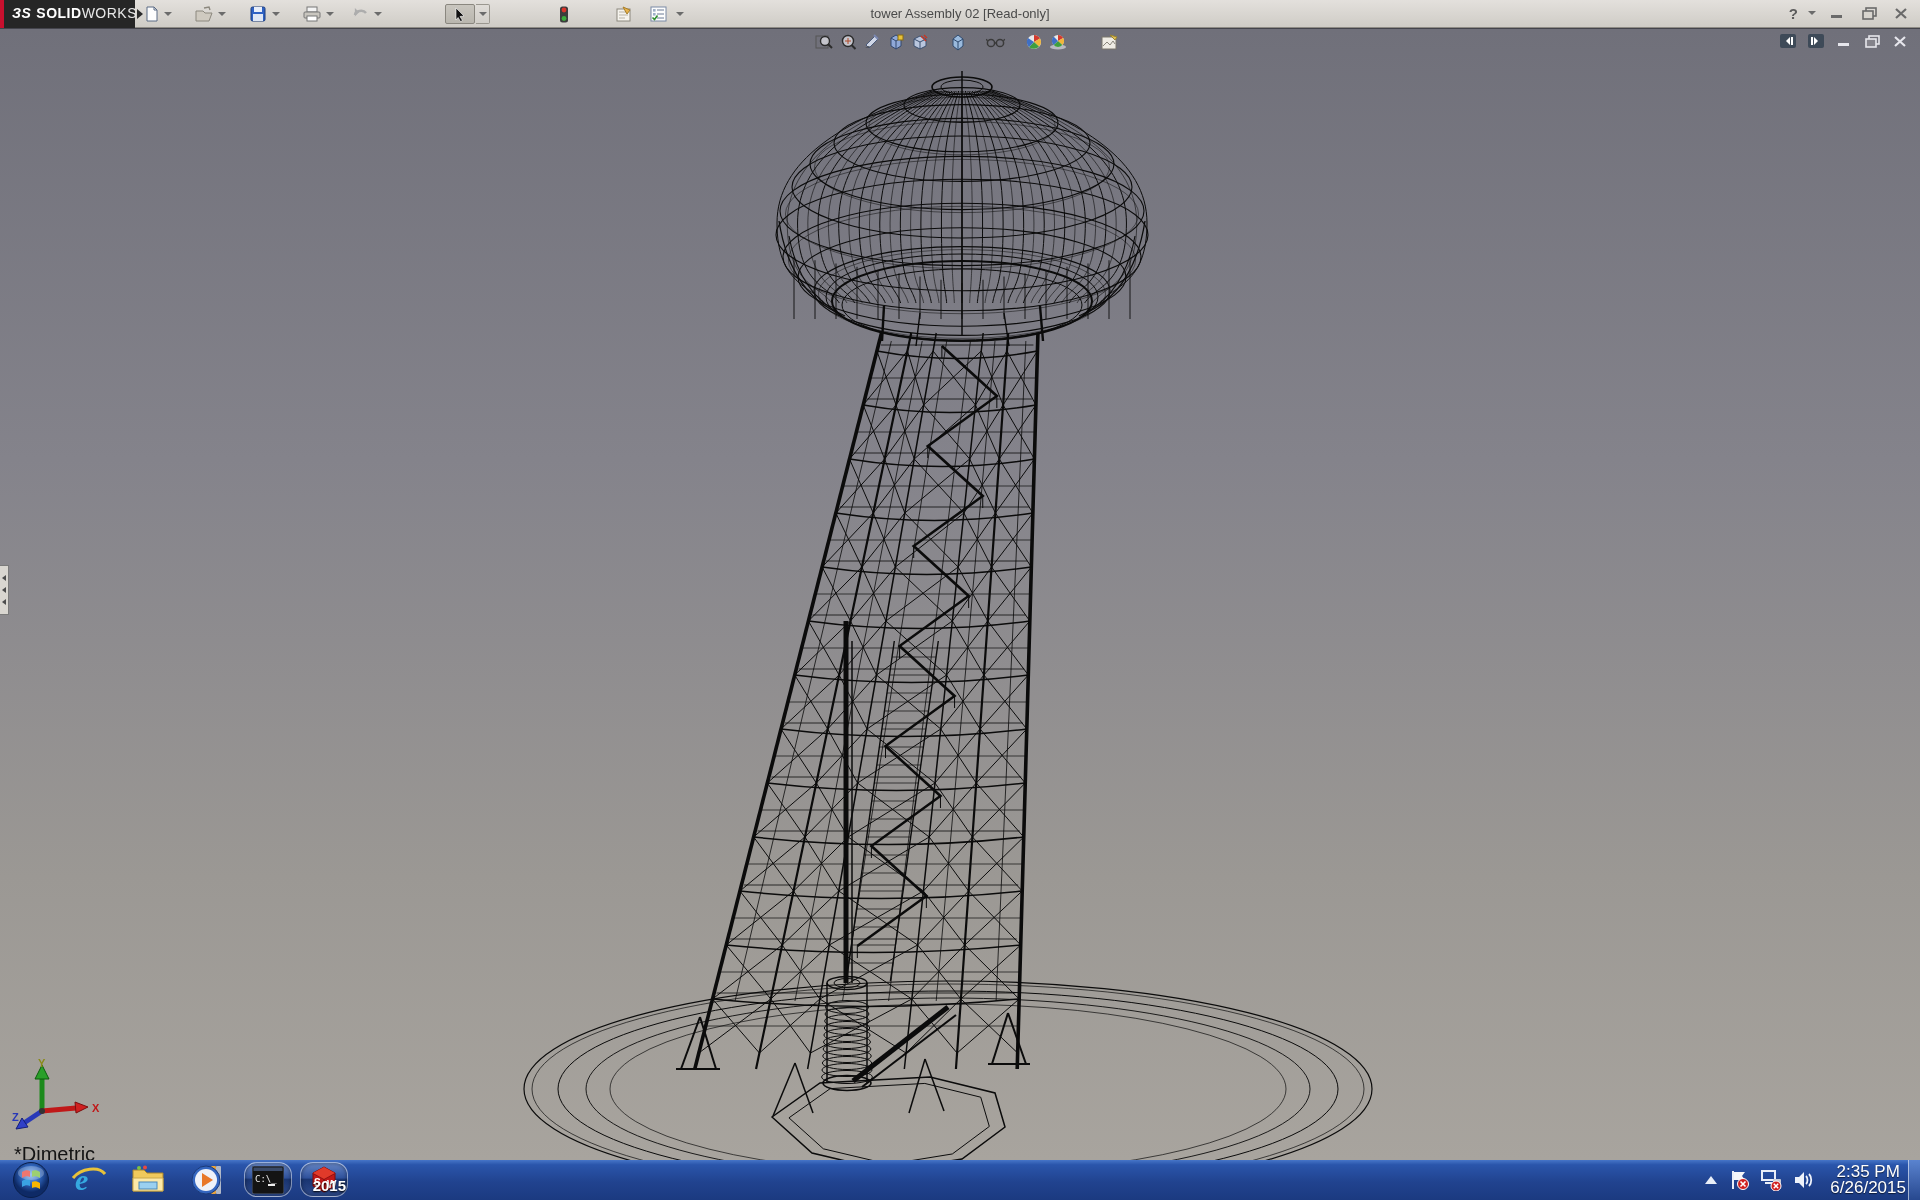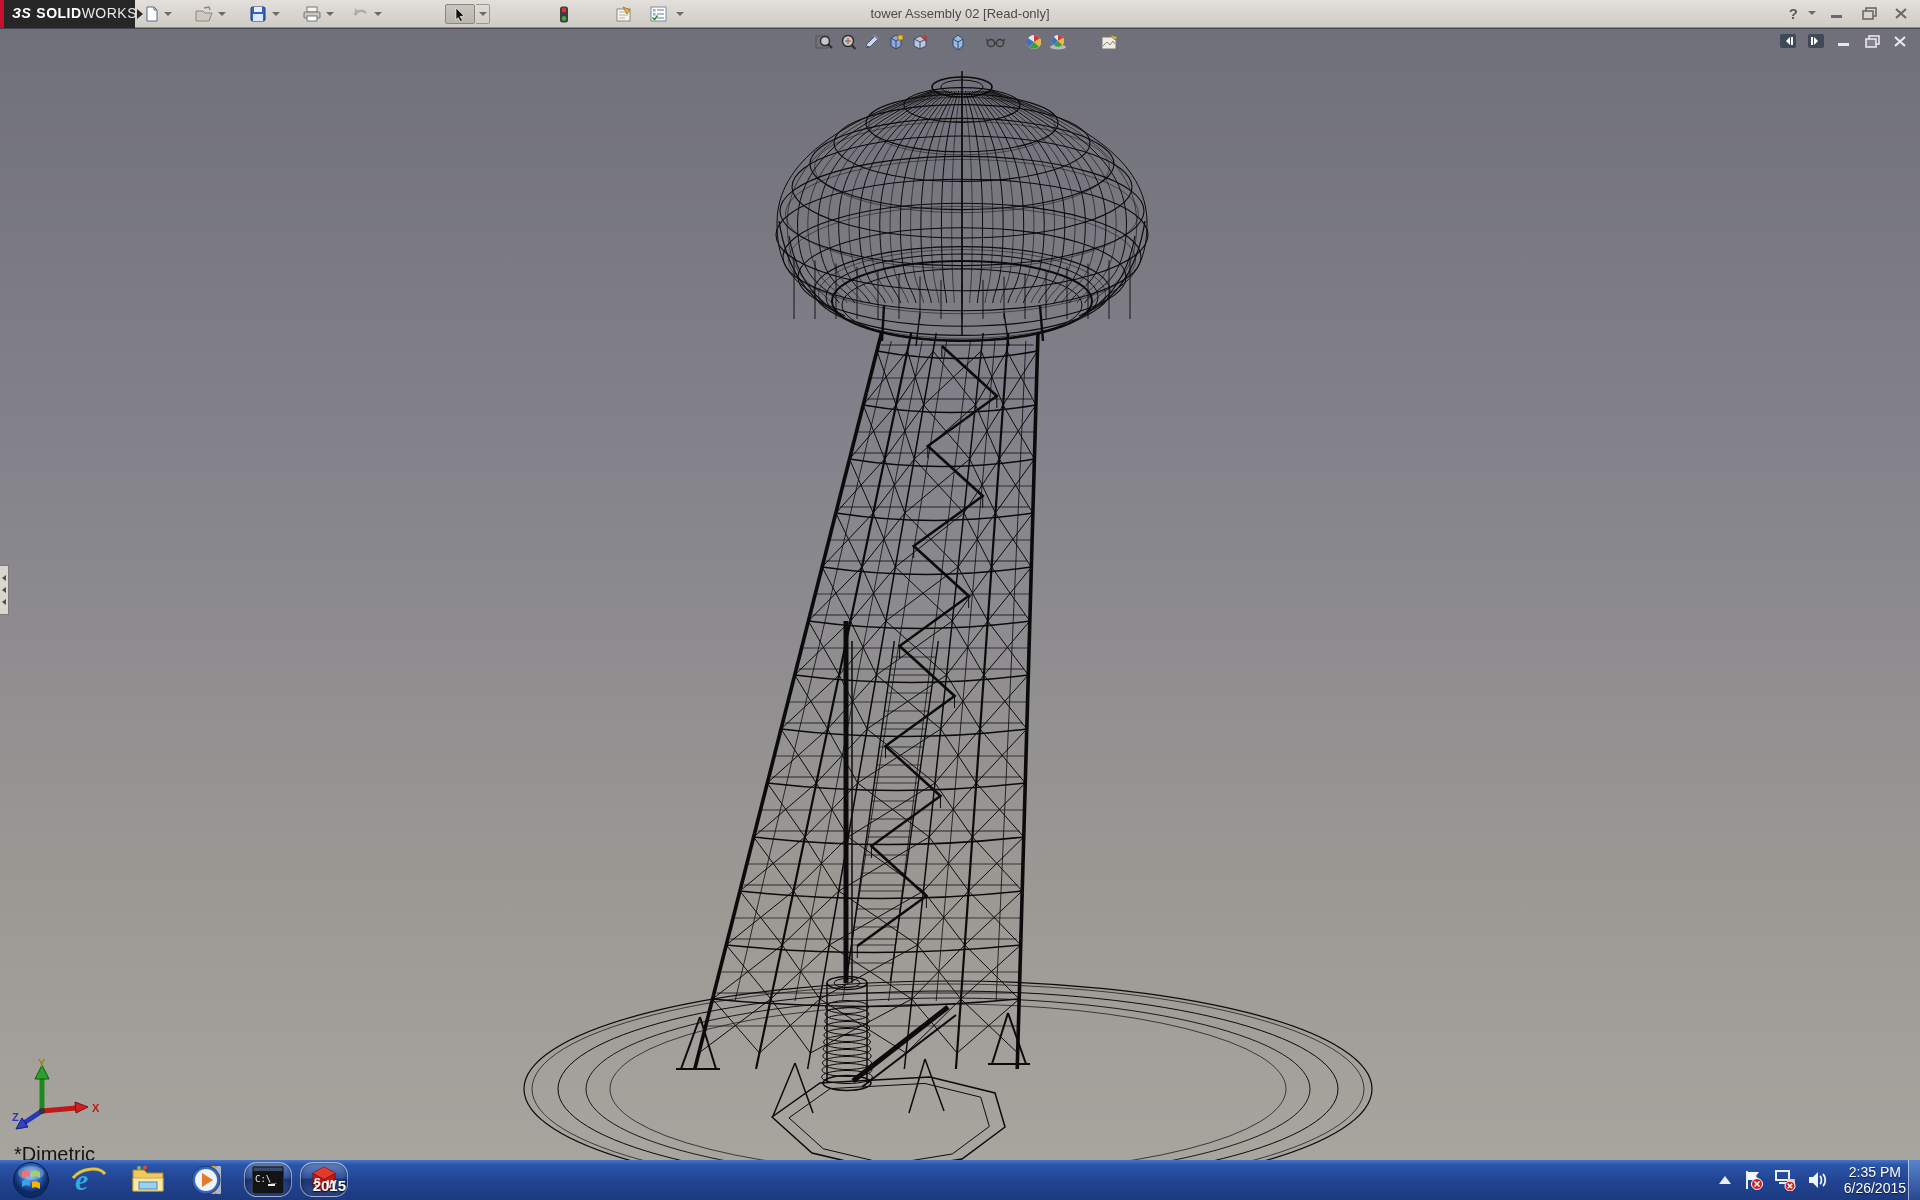--- a/index.html
+++ b/index.html
@@ -57,21 +57,21 @@
   #taskbar { position:absolute; left:0; top:1160px; width:1920px; height:40px;
     background:linear-gradient(#4675c8 0%, #2a55ab 12%, #21438f 55%, #1b3a80 100%); }
   .tb-item { position:absolute; top:0; height:40px; display:flex; align-items:center; justify-content:center; }
   .tb-pressed { border:1px solid rgba(255,255,255,.45); border-radius:13px; top:2px; height:35px;
     background:linear-gradient(rgba(255,255,255,.28), rgba(255,255,255,.06) 45%, rgba(0,0,0,.22) 50%, rgba(255,255,255,.08));
     box-shadow:inset 0 0 4px rgba(0,0,0,.45); }
   #sw-year { position:absolute; right:1px; bottom:2px; font-size:15px; font-weight:bold; color:#fff; text-shadow:0 1px 2px #000; }
 
   #tray { position:absolute; right:14px; top:0; height:40px; display:flex; align-items:center; gap:11px; }
   .tray-ic { display:flex; align-items:center; justify-content:center; }
-  #clock { text-align:center; color:#fff; font-size:14px; line-height:16px; text-shadow:0 1px 1px rgba(0,0,0,.6); margin-left:4px; }
+  #clock { text-align:center; color:#fff; font-size:17px; line-height:16px; text-shadow:0 1px 1px rgba(0,0,0,.6); margin-left:4px; }
   #show-desktop { position:absolute; right:0; top:0; width:12px; height:40px;
     background:linear-gradient(#5a83cf,#27488f); border-left:1px solid rgba(255,255,255,.55); }
 </style>
 </head>
 <body>
 
 <div id="app">
 
   <div id="titlebar">
     <div id="logo-block">

